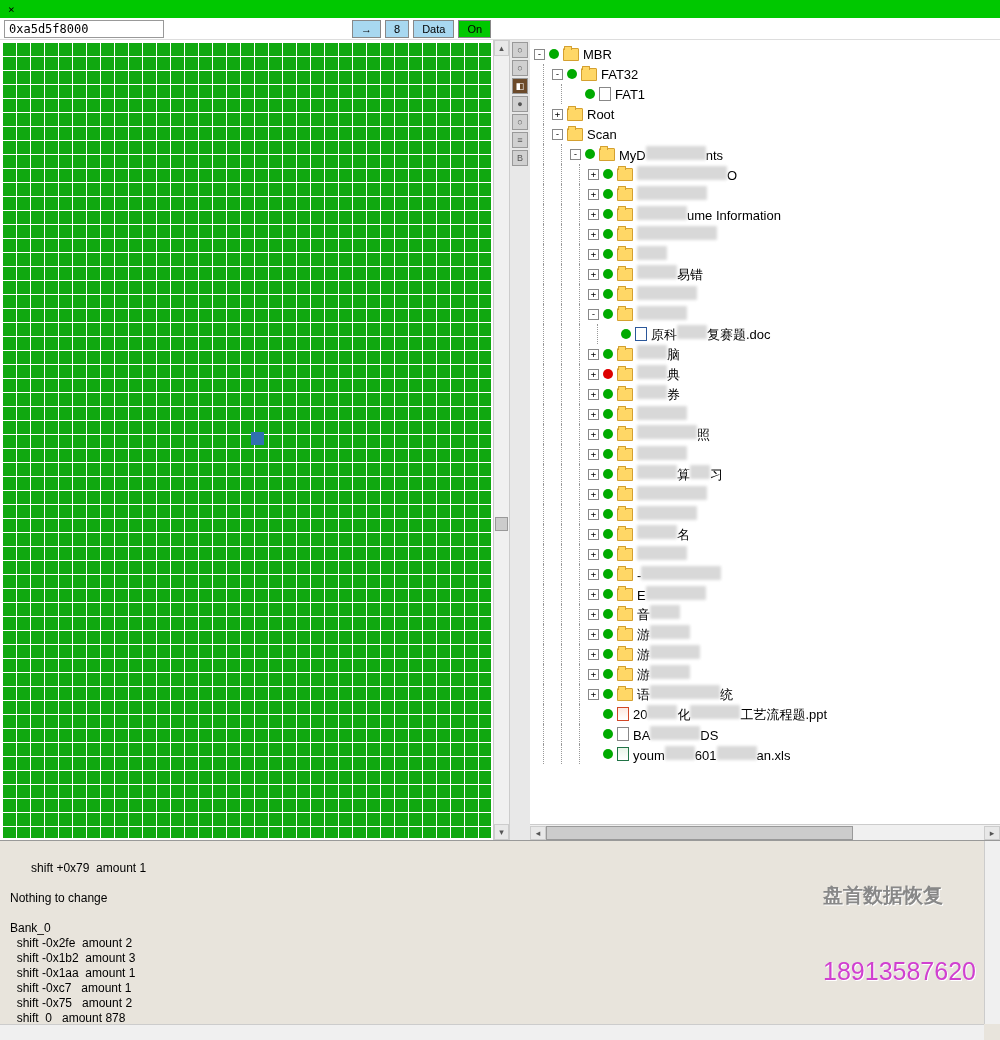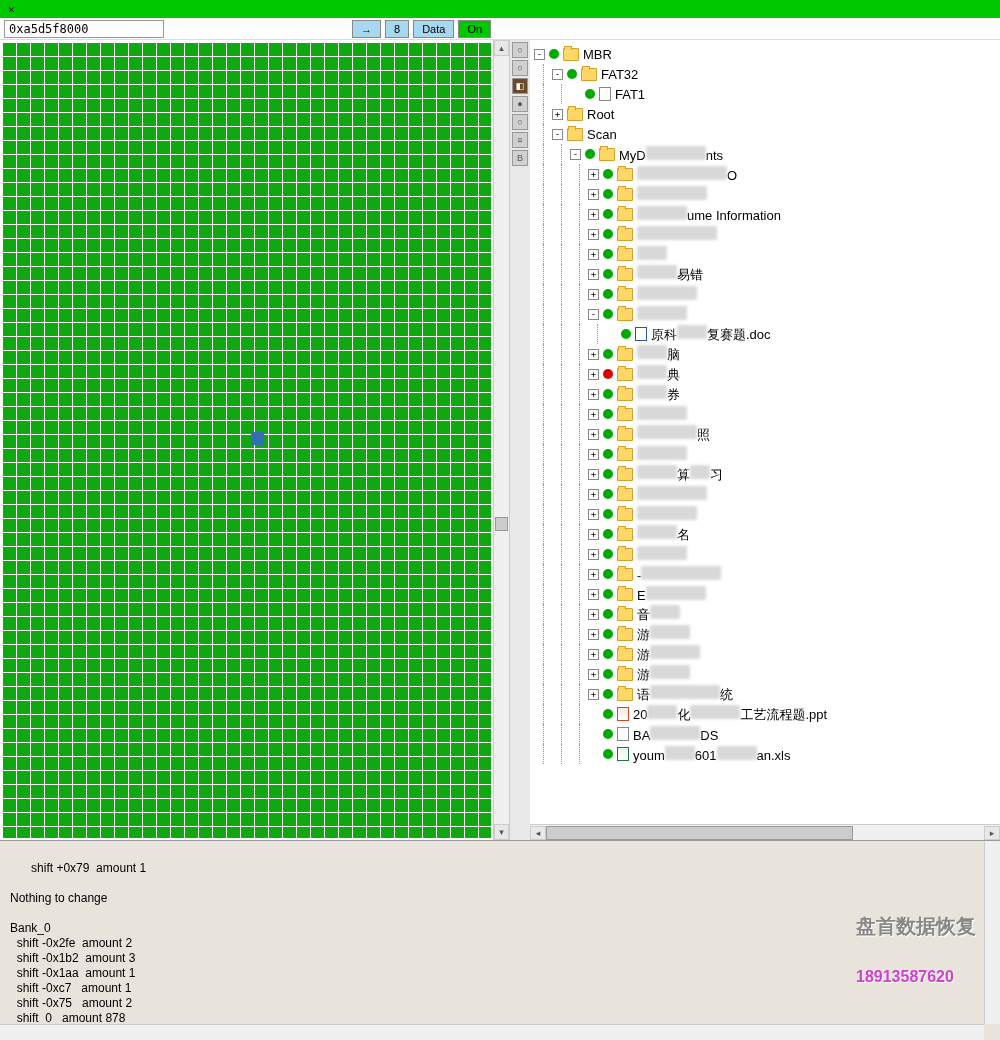--- a/index.html
+++ b/index.html
@@ -63,21 +63,21 @@
 .h-scroll .harrow{width:16px;height:14px;background:#e8e8e8;border:1px solid #ccc;display:flex;align-items:center;justify-content:center;font-size:9px;color:#555;cursor:pointer;}
 .h-scroll .htrack{flex:1;height:14px;position:relative;}
 .h-scroll .hthumb{position:absolute;left:0;top:0;bottom:0;width:70%;background:#ccc;border:1px solid #999;}
 
 .log-panel { height: 200px; background: #e8e4dc; border-top: 1px solid #999; padding: 6px 10px; font-family: "Courier New", monospace; font-size: 12px; color: #000; white-space: pre; overflow: hidden; position:relative;}
 .log-scroll-v{position:absolute;right:0;top:0;bottom:16px;width:16px;background:#f0f0f0;border-left:1px solid #ccc;}
 .log-scroll-h{position:absolute;left:0;right:16px;bottom:0;height:16px;background:#f0f0f0;border-top:1px solid #ccc;}
 
 .watermark { position:absolute; right:24px; bottom:26px; text-align:left; }
 .watermark .wm1 { font-size:20px; font-weight:bold; color:#888; text-shadow:1px 1px 0 #fff;}
-.watermark .wm2 { font-size:16px; font-weight:bold; color:#d040d0; text-shadow:1px 1px 0 #fff;}
+.watermark .wm2 { font-size:25px; font-weight:normal; color:#d040d0; text-shadow:1px 1px 0 #fff;margin-top:20px;}
 </style>
 </head>
 <body>
 
 <div class="titlebar">
   <span class="close">×</span>
 </div>
 
 <div class="toolbar">
   <input class="addr-input" value="0xa5d5f8000" style="">

